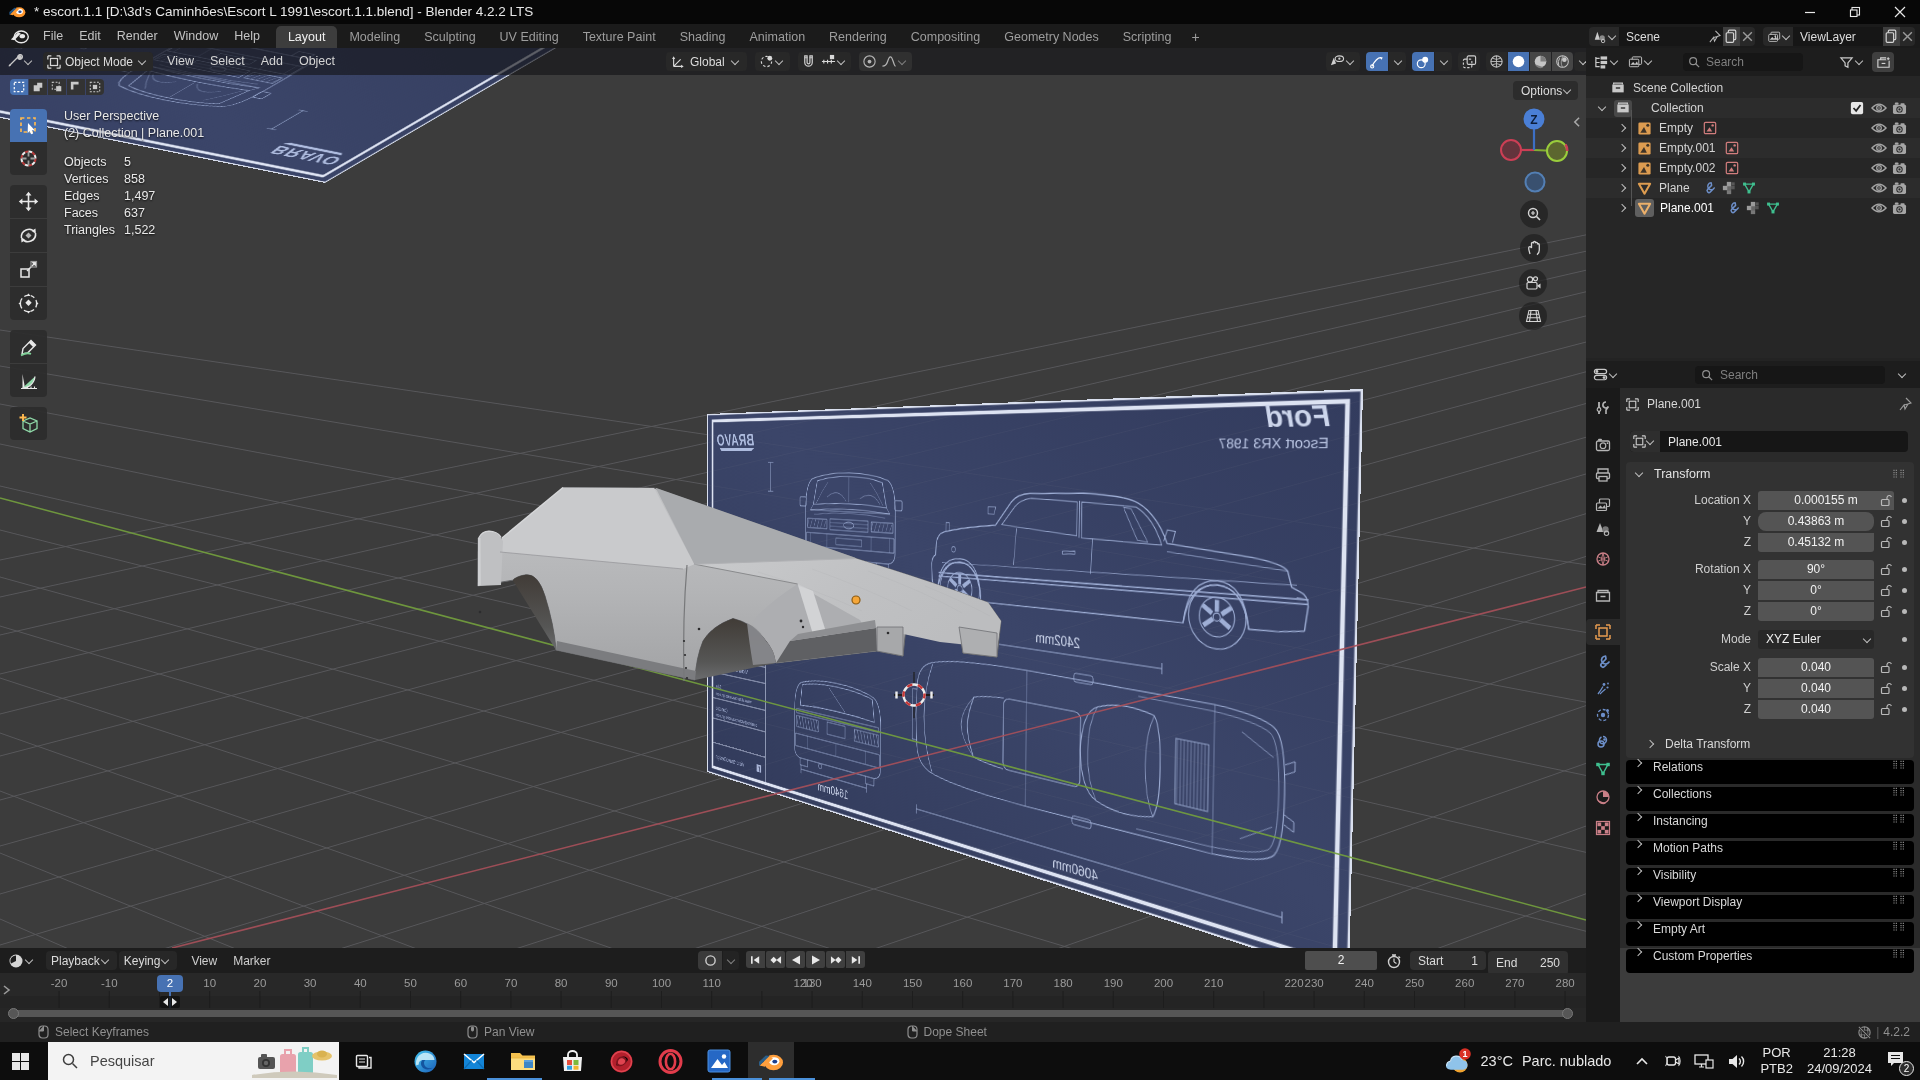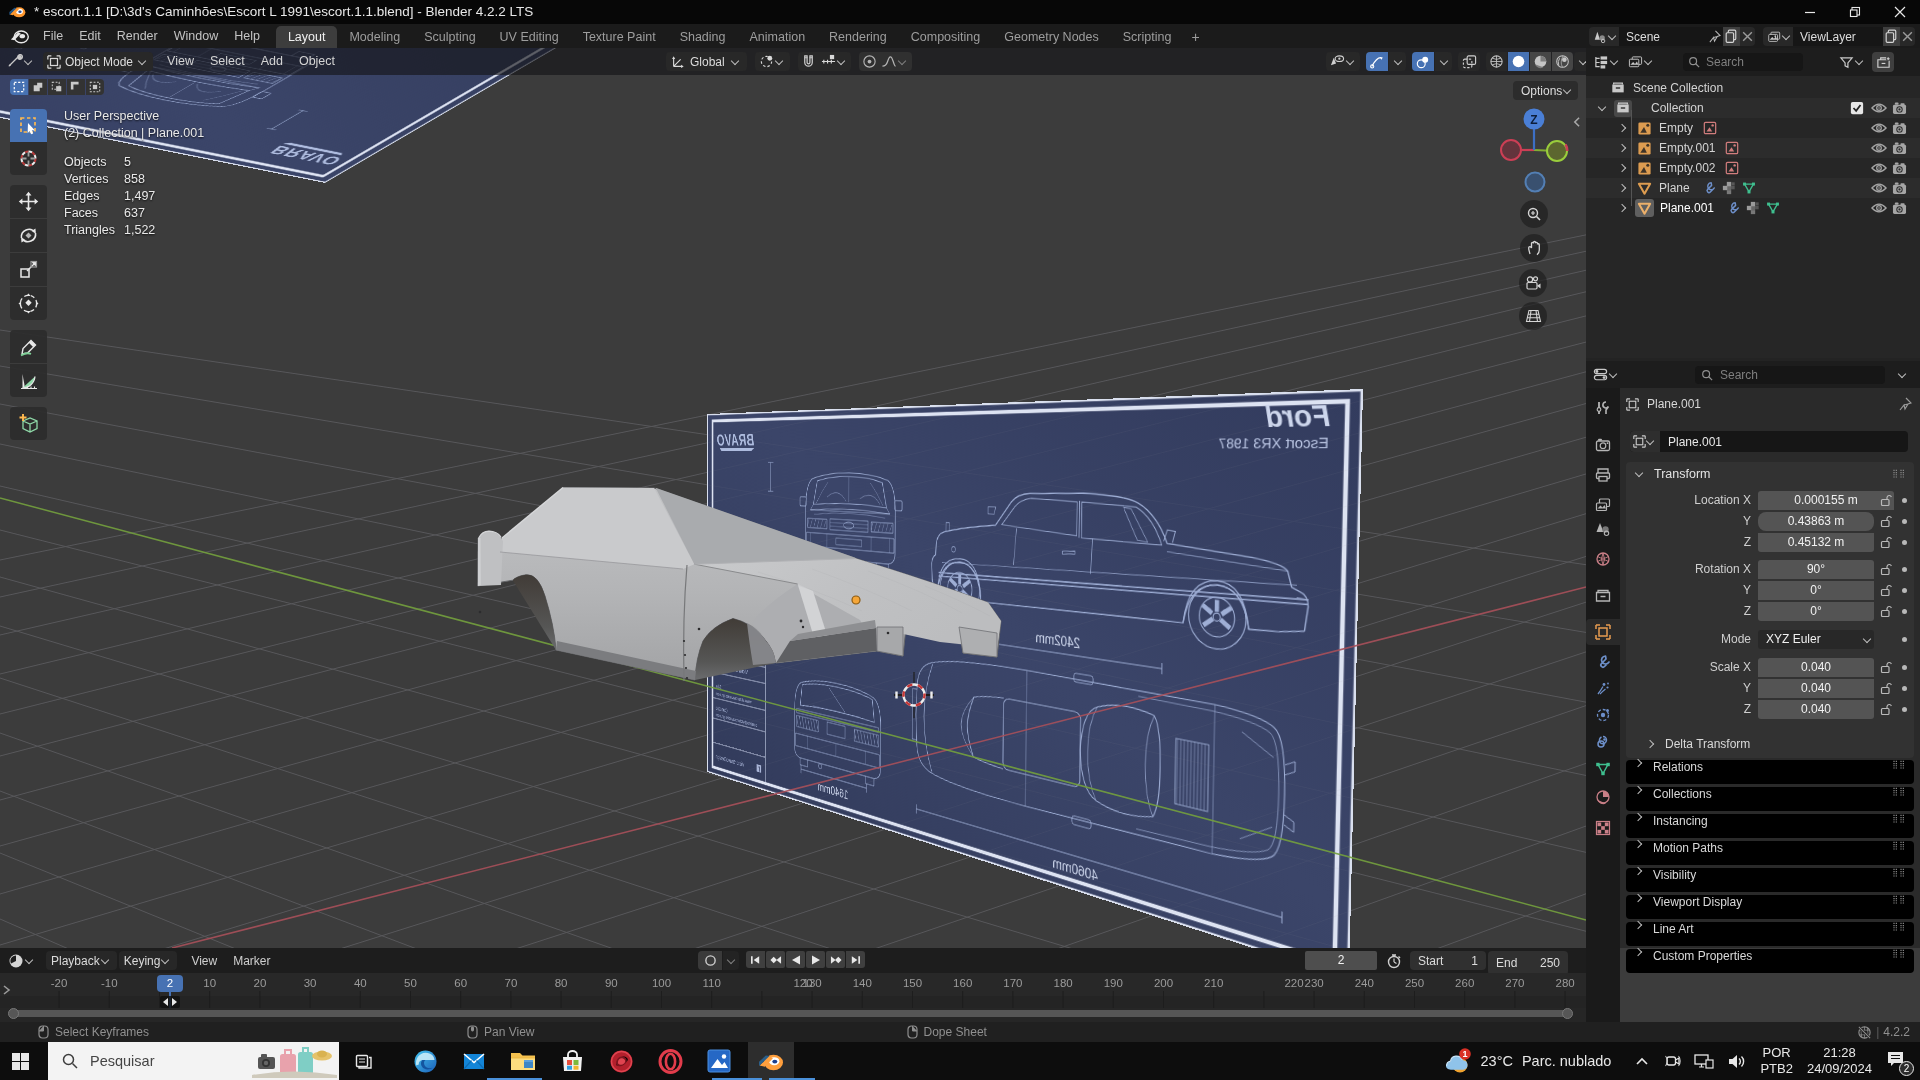--- a/index.html
+++ b/index.html
@@ -1330,21 +1330,21 @@
           <span style="margin-left:6px">Visibility</span>
           <span class="drag-dots">⣿⣿</span>
         </div>
     <div class="panel-row" style="top:534px">
           <span class="chev-r"></span>
           <span style="margin-left:6px">Viewport Display</span>
           <span class="drag-dots">⣿⣿</span>
         </div>
     <div class="panel-row" style="top:561px">
           <span class="chev-r"></span>
-          <span style="margin-left:6px">Line Art</span>
+          <span style="margin-left:6px">Empty Art</span>
           <span class="drag-dots">⣿⣿</span>
         </div>
     <div class="panel-row" style="top:588px">
           <span class="chev-r"></span>
           <span style="margin-left:6px">Custom Properties</span>
           <span class="drag-dots">⣿⣿</span>
         </div>
   </div>
 </div>
 

